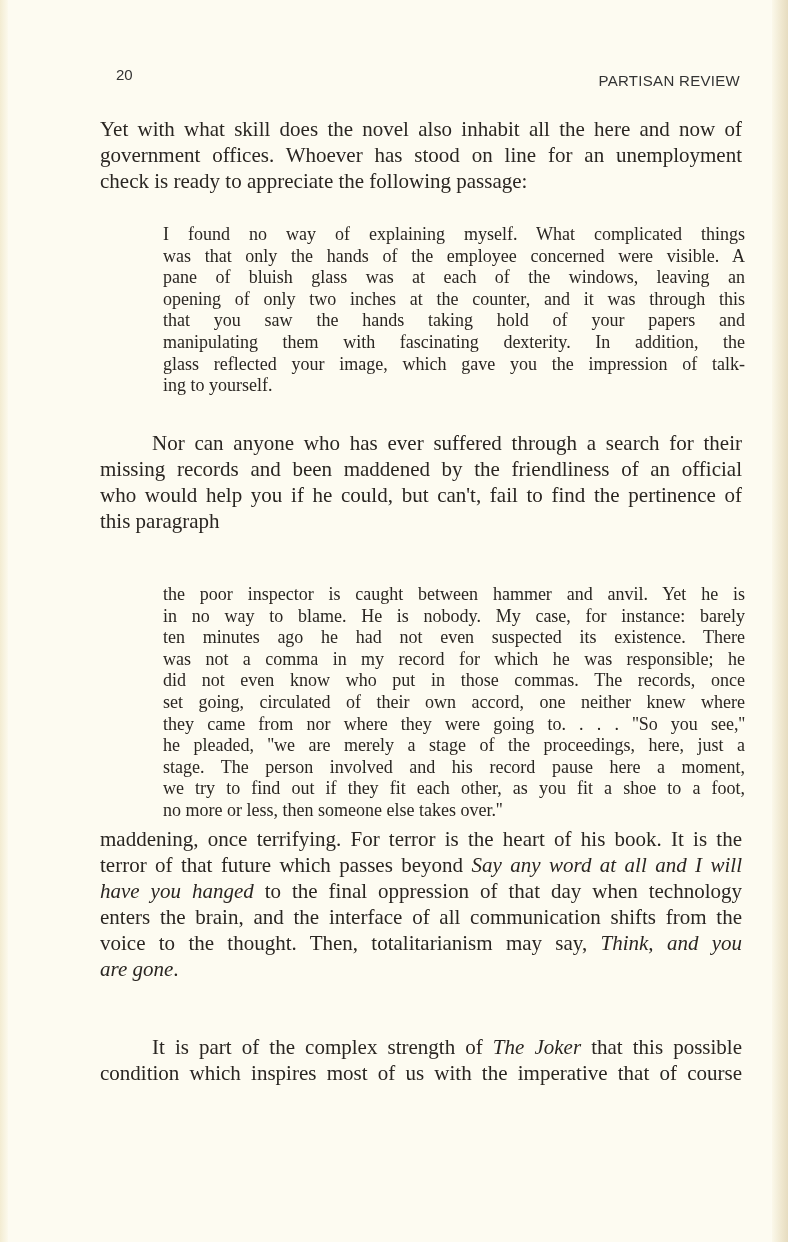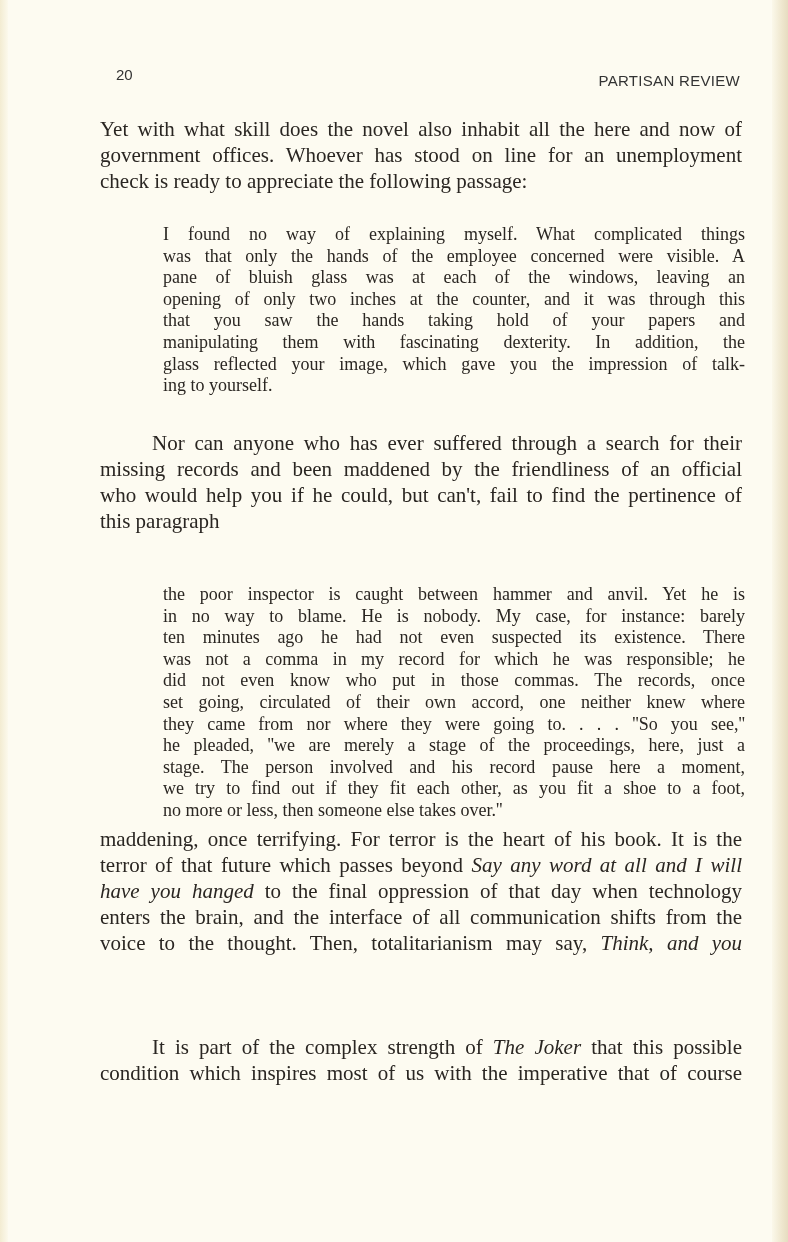--- a/index.html
+++ b/index.html
@@ -88,18 +88,19 @@
   <span class="line">we try to find out if they fit each other, as you fit a shoe to a foot,</span>
   <span class="line last">no more or less, then someone else takes over.''</span>
 </div>
 
 <div class="body-text" style="top:826px;">
   <span class="line">maddening, once terrifying. For terror is the heart of his book. It is the</span>
   <span class="line"><span>terror of that future which passes beyond </span><em>Say any word at all and I will</em></span>
   <span class="line"><em>have you hanged</em><span> to the final oppression of that day when technology</span></span>
   <span class="line">enters the brain, and the interface of all communication shifts from the</span>
   <span class="line"><span>voice to the thought. Then, totalitarianism may say, </span><em>Think, and you</em></span>
+  <span class="line last"><em>are gone</em><span>.</span></span>
 </div>
 
 <div class="body-text" style="top:1034px;">
   <span class="line" style="padding-left:52px;"><span>It is part of the complex strength of </span><em>The Joker</em><span> that this possible</span></span>
   <span class="line">condition which inspires most of us with the imperative that of course</span>
 </div>
 
 </body></html>

